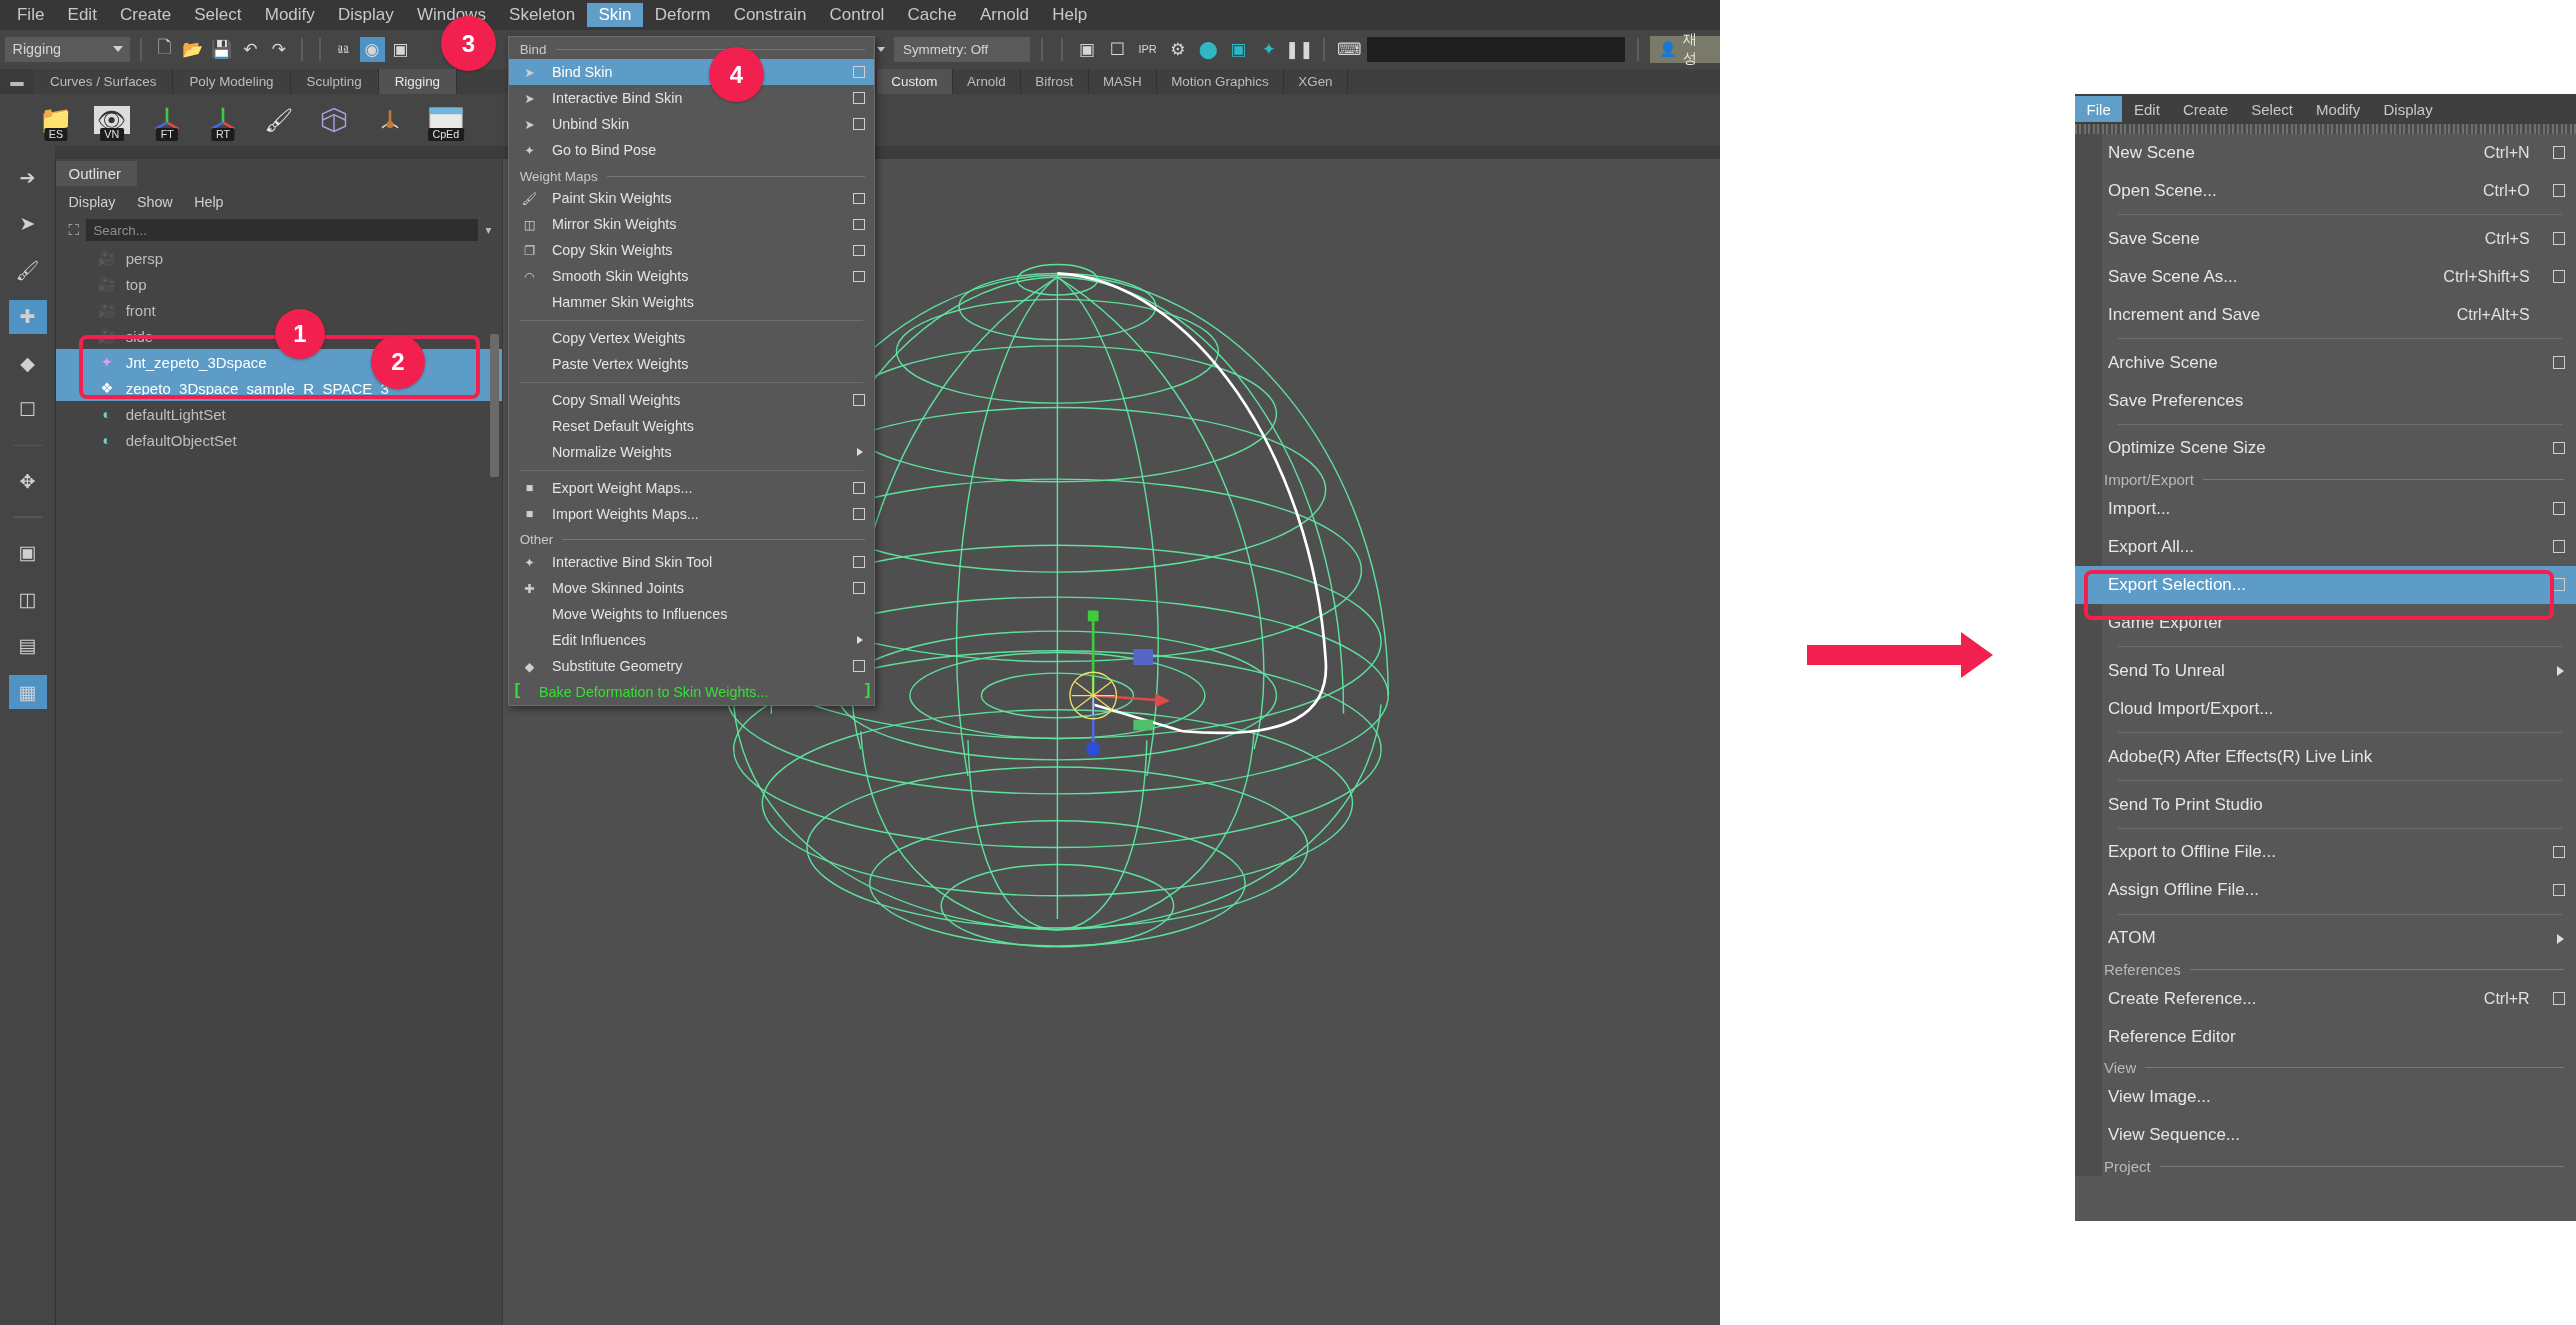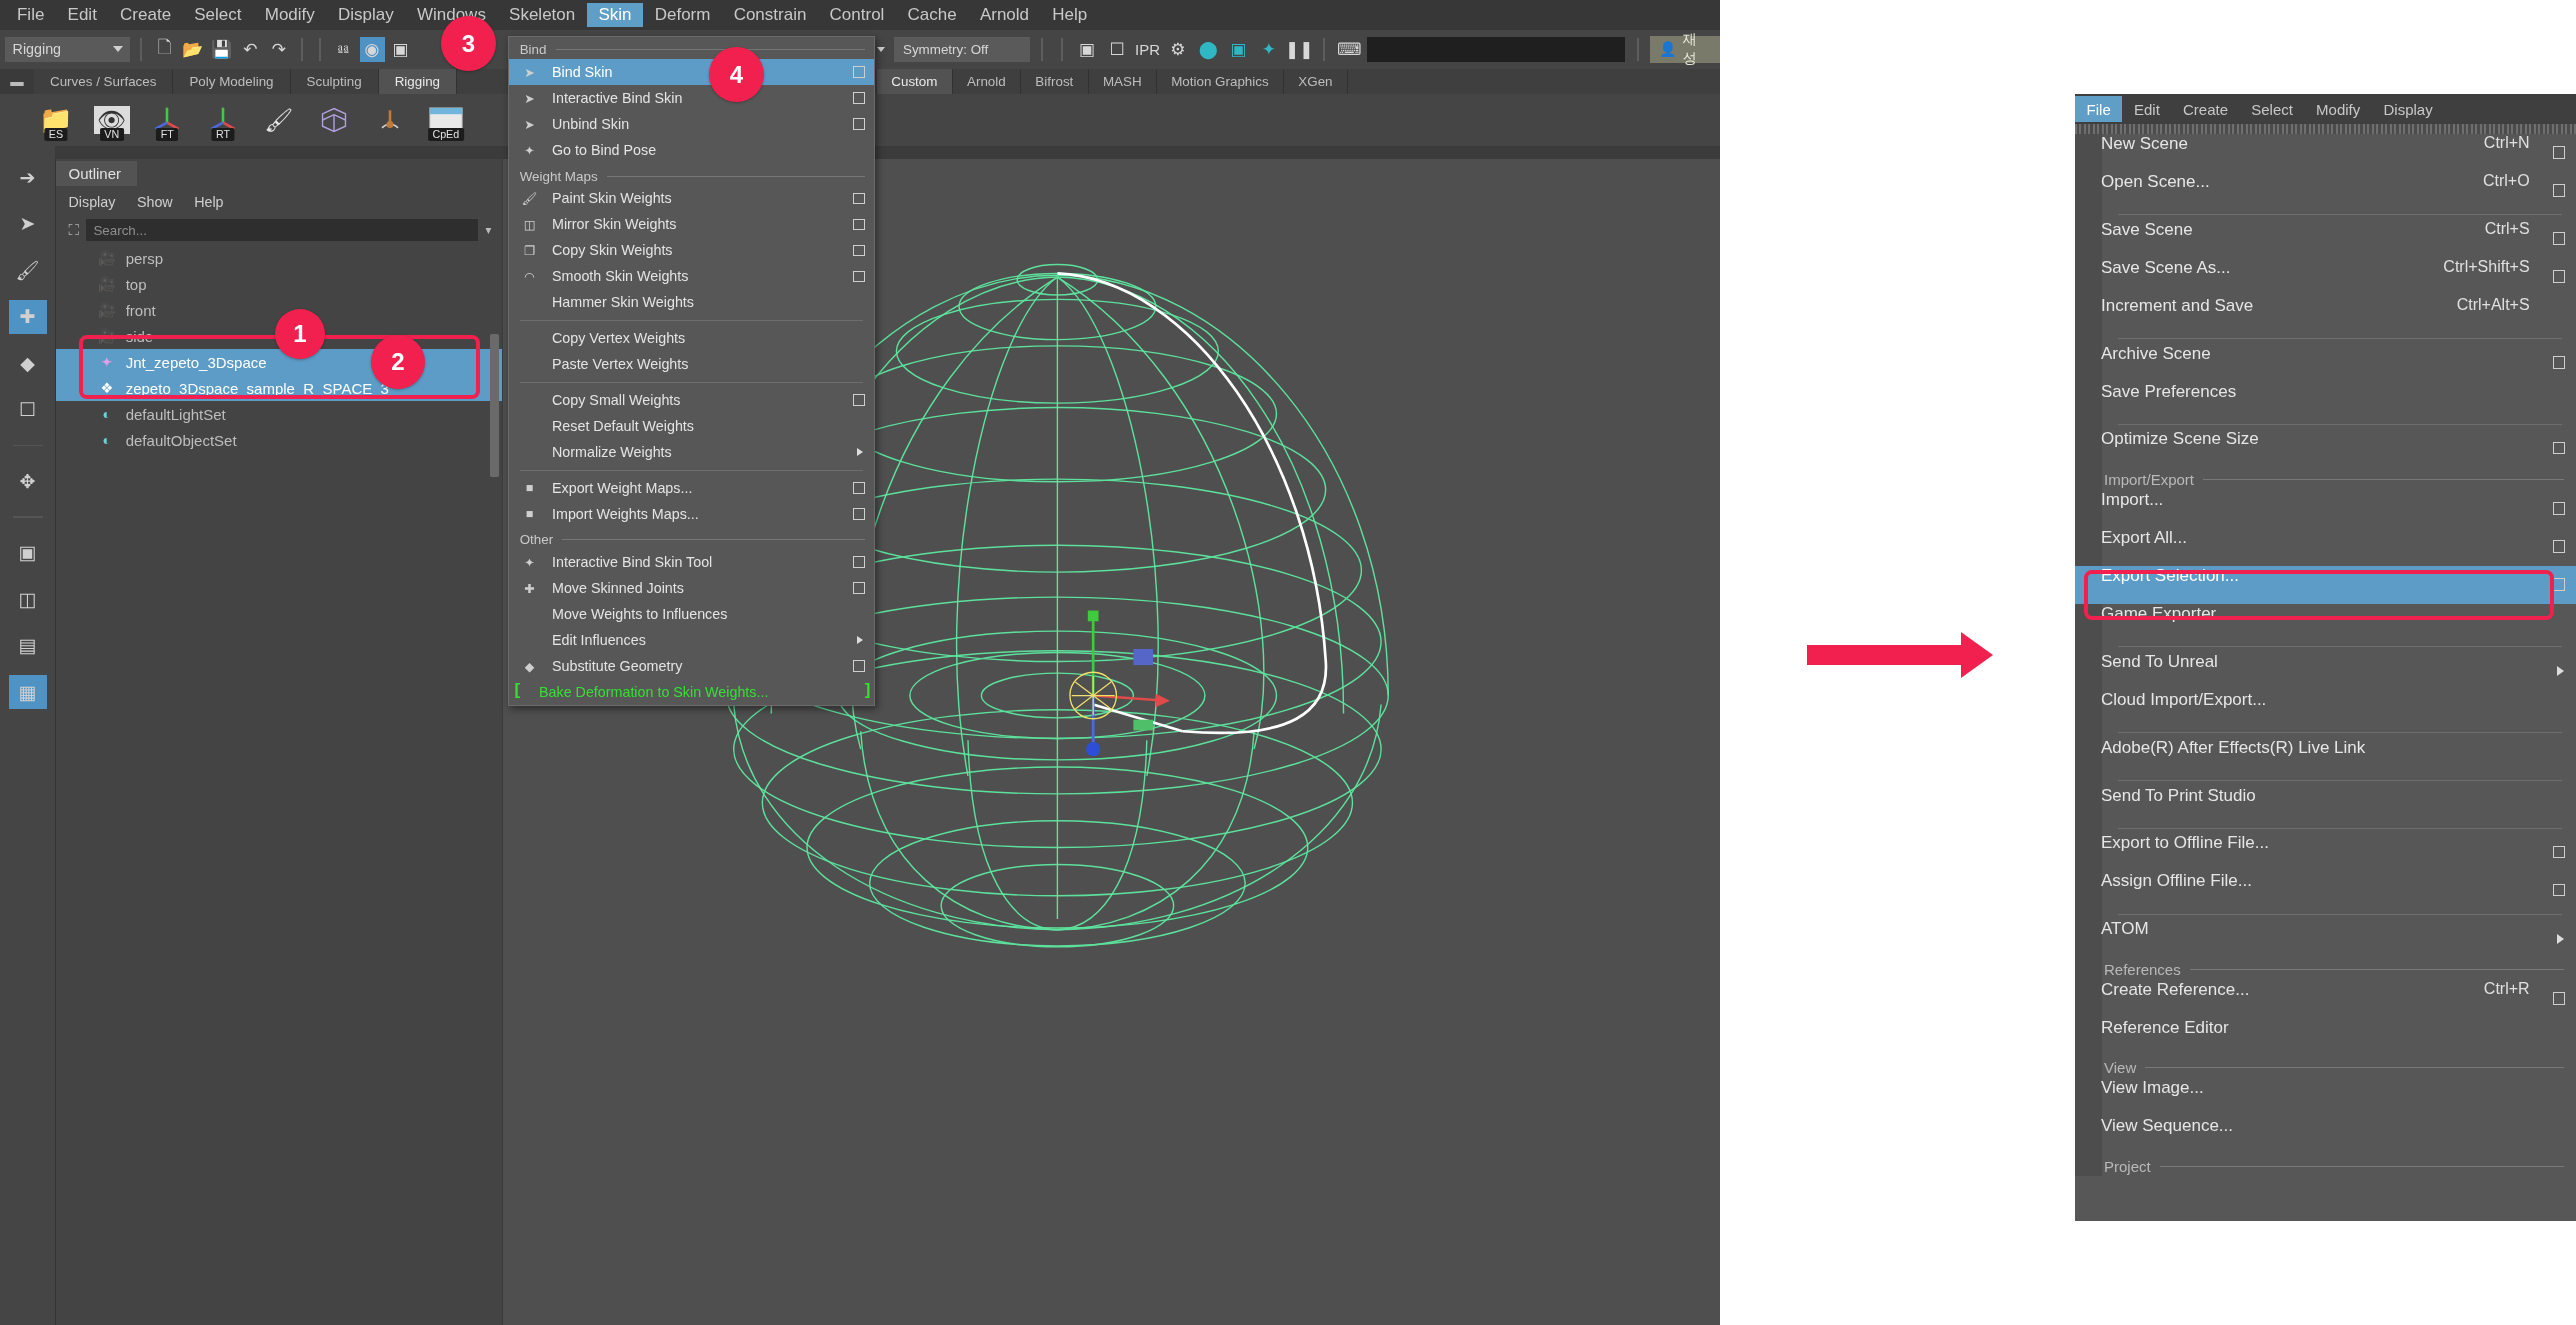--- a/index.html
+++ b/index.html
@@ -161,22 +161,22 @@
     background:#575757; overflow:hidden;
   }
   .fp-menubar { height:30px; background:#3f3f3f; display:flex; align-items:center;
      font-size:15px; color:#c8c8c8; }
   .fp-menubar .mi { padding:4.5px 11.6px; }
   .fp-menubar .mi.active { background:#5e9ec7; color:#fff; }
   .fp-dots { height:9.8px; background:#4b4b4b;
     background-image: repeating-linear-gradient(90deg,#6f6f6f 0 1.8px,transparent 1.8px 4.5px);}
   .fp-body { position:relative; background:#575757; }
   .fp-gutter { position:absolute; left:0; top:0; width:27px; height:100%; background:#4d4d4d; }
-  .fp-item { position:relative; display:flex; align-items:flex-start; height:38px;
-     padding-left:26px; padding-right:41px; font-size:17px; color:#e6e6e6; white-space:nowrap; }
+  .fp-item { position:relative; display:flex; align-items:center; height:38px;
+     padding-left:33px; padding-right:41px; font-size:17px; color:#e6e6e6; white-space:nowrap; }
   .fp-item.hl { background:#5d9cc6; color:#ffffff; }
   .fp-item .accel { margin-left:auto; font-size:16px; color:#e0e0e0; padding-right:5.4px;}
   .fp-item .opt { position:absolute; right:10.7px; top:12.5px; width:12.5px; height:12.5px; border:0.9px solid #cfcfcf;}
   .fp-item .arrow { position:absolute; right:12.5px; top:14.3px;
      border-top:5.4px solid transparent; border-bottom:5.4px solid transparent; border-left:7.2px solid #ddd; }
   .fp-head { display:flex; align-items:center; gap:9px; padding:3.6px 12.5px 1.8px 29px;text-align:center; }
   .fp-head .ht { color:#b9b9b9; font-size:15px; white-space:nowrap; }
   .fp-head .hr { flex:1; height:0.9px; background:#787878; }
   .fp-sep { height:0.9px; background:#6e6e6e; margin:4.5px 14.3px 4.5px 43px; }
 
@@ -303,21 +303,21 @@
 
     <div class="statusright">
       <span class="tinycaret"></span>
       <div class="symbox">
         <span>Symmetry: Off</span>
       </div>
       <div class="tb-sep"></div>
       <div class="tb-sep"></div>
       <div class="tb-ico">▣</div>
       <div class="tb-ico">☐</div>
-      <div class="tb-ico" style="font-size:15px;">IPR</div>
+      <div class="tb-ico" style="font-size:11px;">IPR</div>
       <div class="tb-ico">⚙</div>
       <div class="tb-ico" style="color:#2fb7c4;">⬤</div>
       <div class="tb-ico" style="color:#2fb7c4;">▣</div>
       <div class="tb-ico" style="color:#2fb7c4;">✦</div>
       <div class="tb-ico">❚❚</div>
       <div class="tb-sep"></div>
       <div class="tb-ico">⌨</div>
       <div class="cmdfield"></div>
       <div class="tb-sep"></div>
       <div class="userchip">

